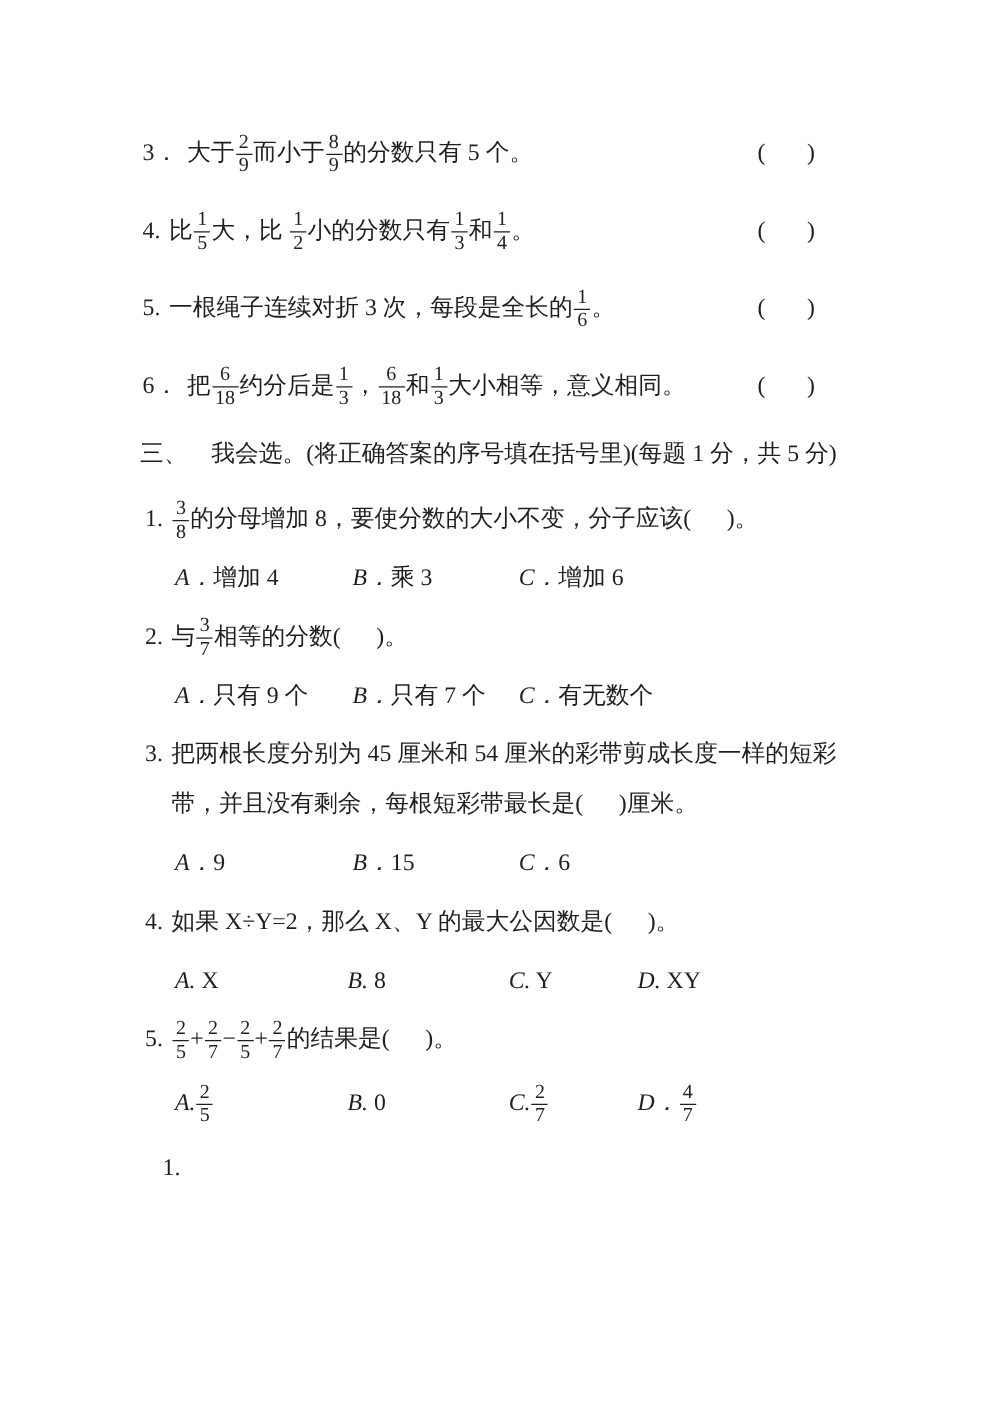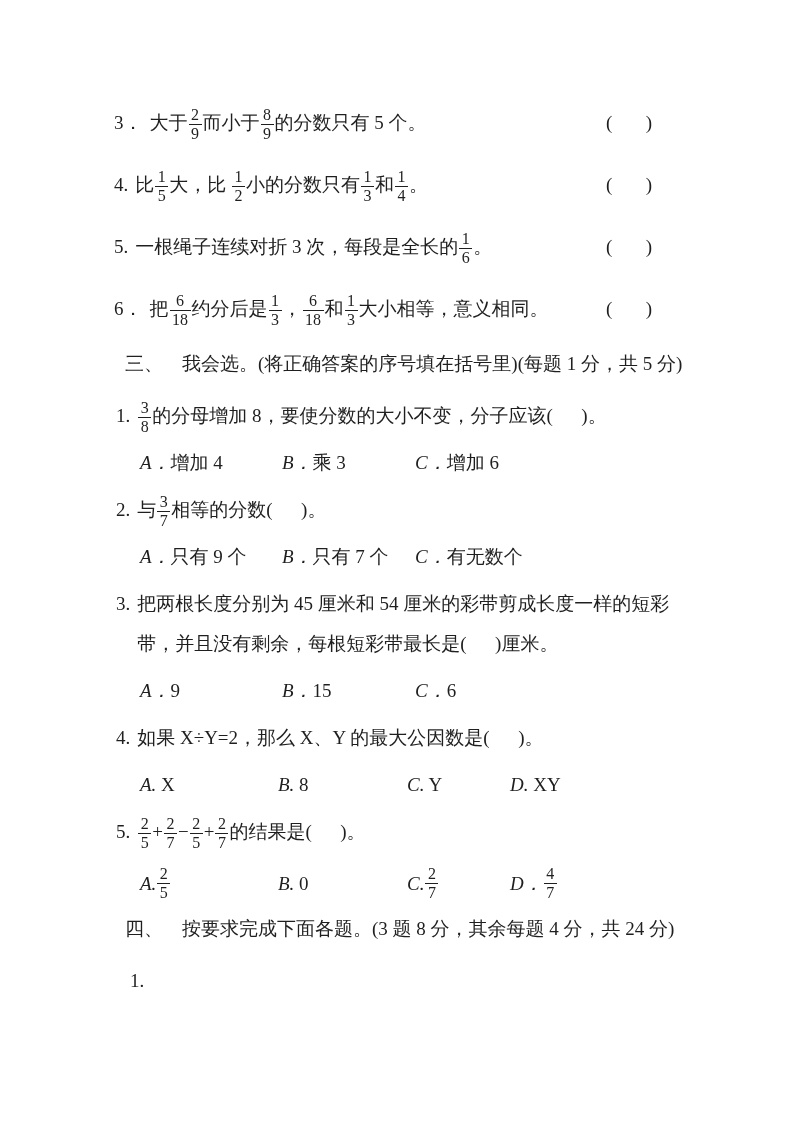--- a/index.html
+++ b/index.html
@@ -17,21 +17,21 @@
   .b-tf {
     display:flex; align-items:center;
     padding-left:114px; padding-right:141px;
     margin-bottom:20px; min-height:42px;
   }
   .b-tf .q-main { flex:1; }
 
   
   .b-heading {
     padding-left:112px;
-    margin:6px 0 18px 13px;
+    margin:6px 0 18px 0;
     line-height:28px;
     white-space:pre-wrap;
   }
 
   
   .b-q {
     display:flex; align-items:flex-start;
     padding-left:116px; padding-right:60px;
     margin-bottom:13px;
   }
@@ -154,19 +154,18 @@
     <span class="q-num">5.</span>
     <div class="q-main"><span class="frac"><span class="fnum">2</span><span class="fbar"></span><span class="fden">5</span></span>+<span class="frac"><span class="fnum">2</span><span class="fbar"></span><span class="fden">7</span></span>−<span class="frac"><span class="fnum">2</span><span class="fbar"></span><span class="fden">5</span></span>+<span class="frac"><span class="fnum">2</span><span class="fbar"></span><span class="fden">7</span></span>的结果是(      )。</div>
   </div>
   <div class="b-opts cols4">
     <span class="opt"><span class="opt-label">A.</span><span class="opt-body"> <span class="frac"><span class="fnum">2</span><span class="fbar"></span><span class="fden">5</span></span></span></span>
     <span class="opt"><span class="opt-label">B.</span><span class="opt-body"> 0</span></span>
     <span class="opt"><span class="opt-label">C.</span><span class="opt-body"> <span class="frac"><span class="fnum">2</span><span class="fbar"></span><span class="fden">7</span></span></span></span>
     <span class="opt"><span class="opt-label">D．</span><span class="opt-body">  <span class="frac"><span class="fnum">4</span><span class="fbar"></span><span class="fden">7</span></span></span></span>
   </div>
 
-  <div class="b-heading">四、　按要求完成下面各题。(3 题 8 分，其余每题 4 分，共 24 分)</div>
 
   <div class="b-q sm-indent">
     <span class="q-num">1.</span>
   </div>
 
 </div>
 
 </body></html>

